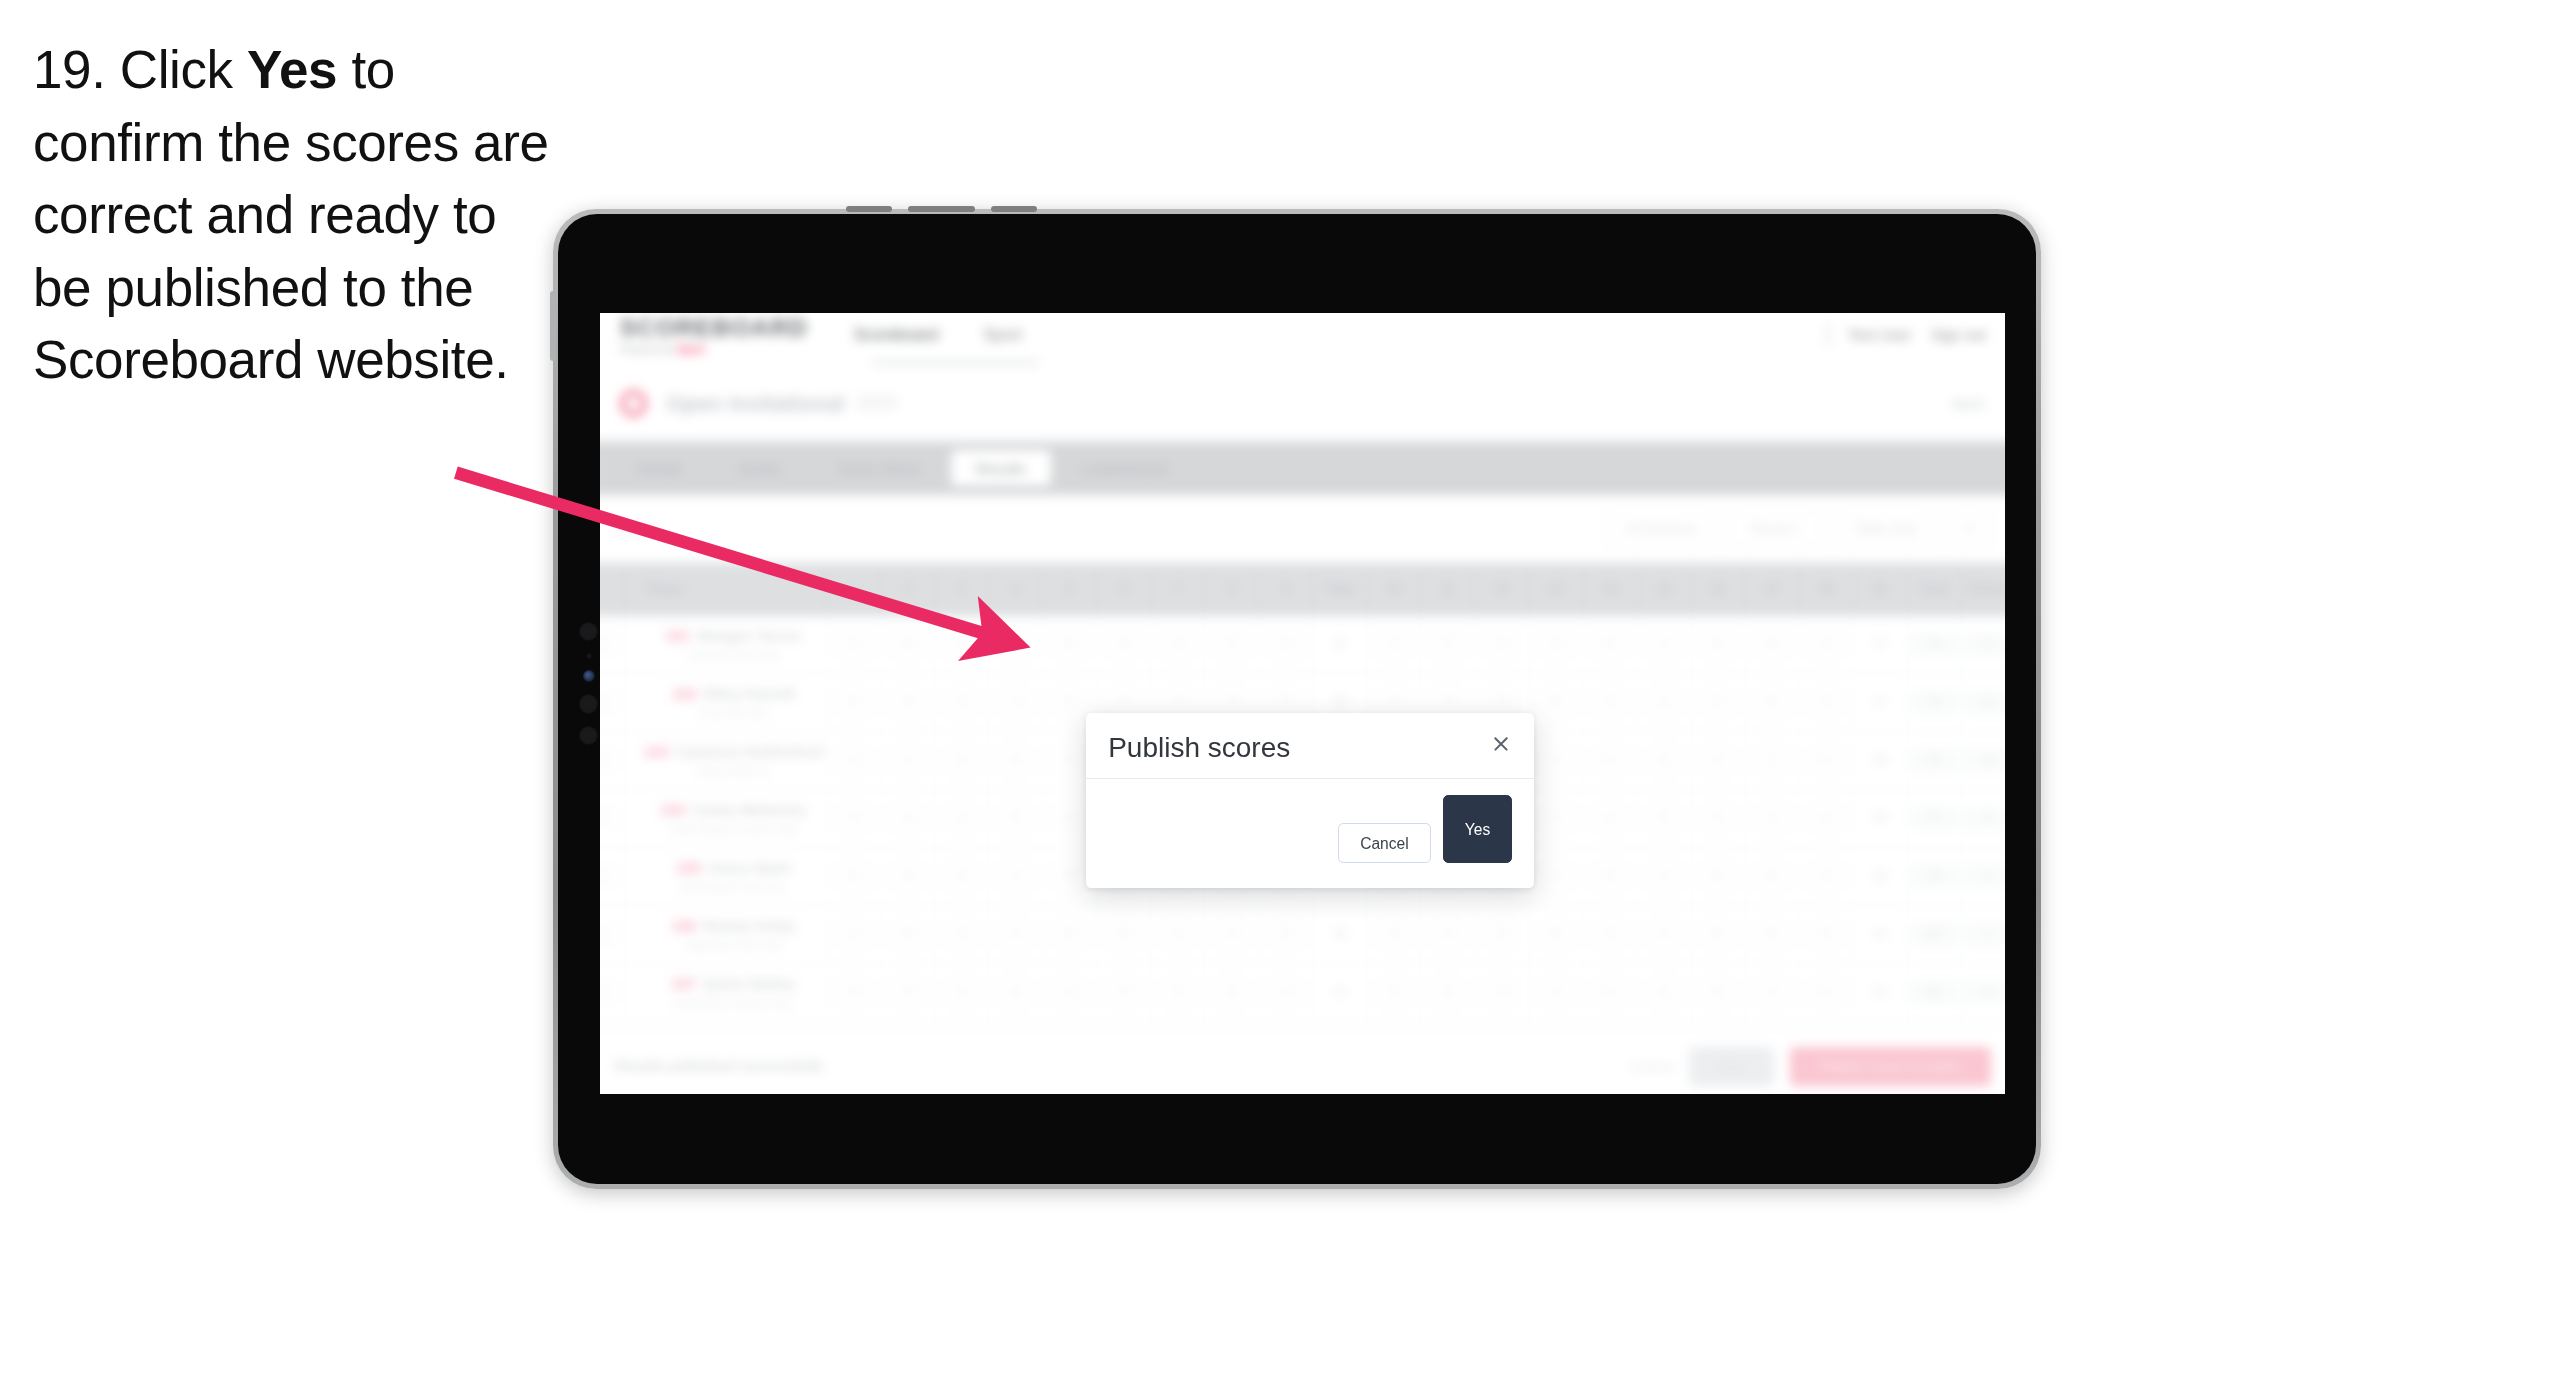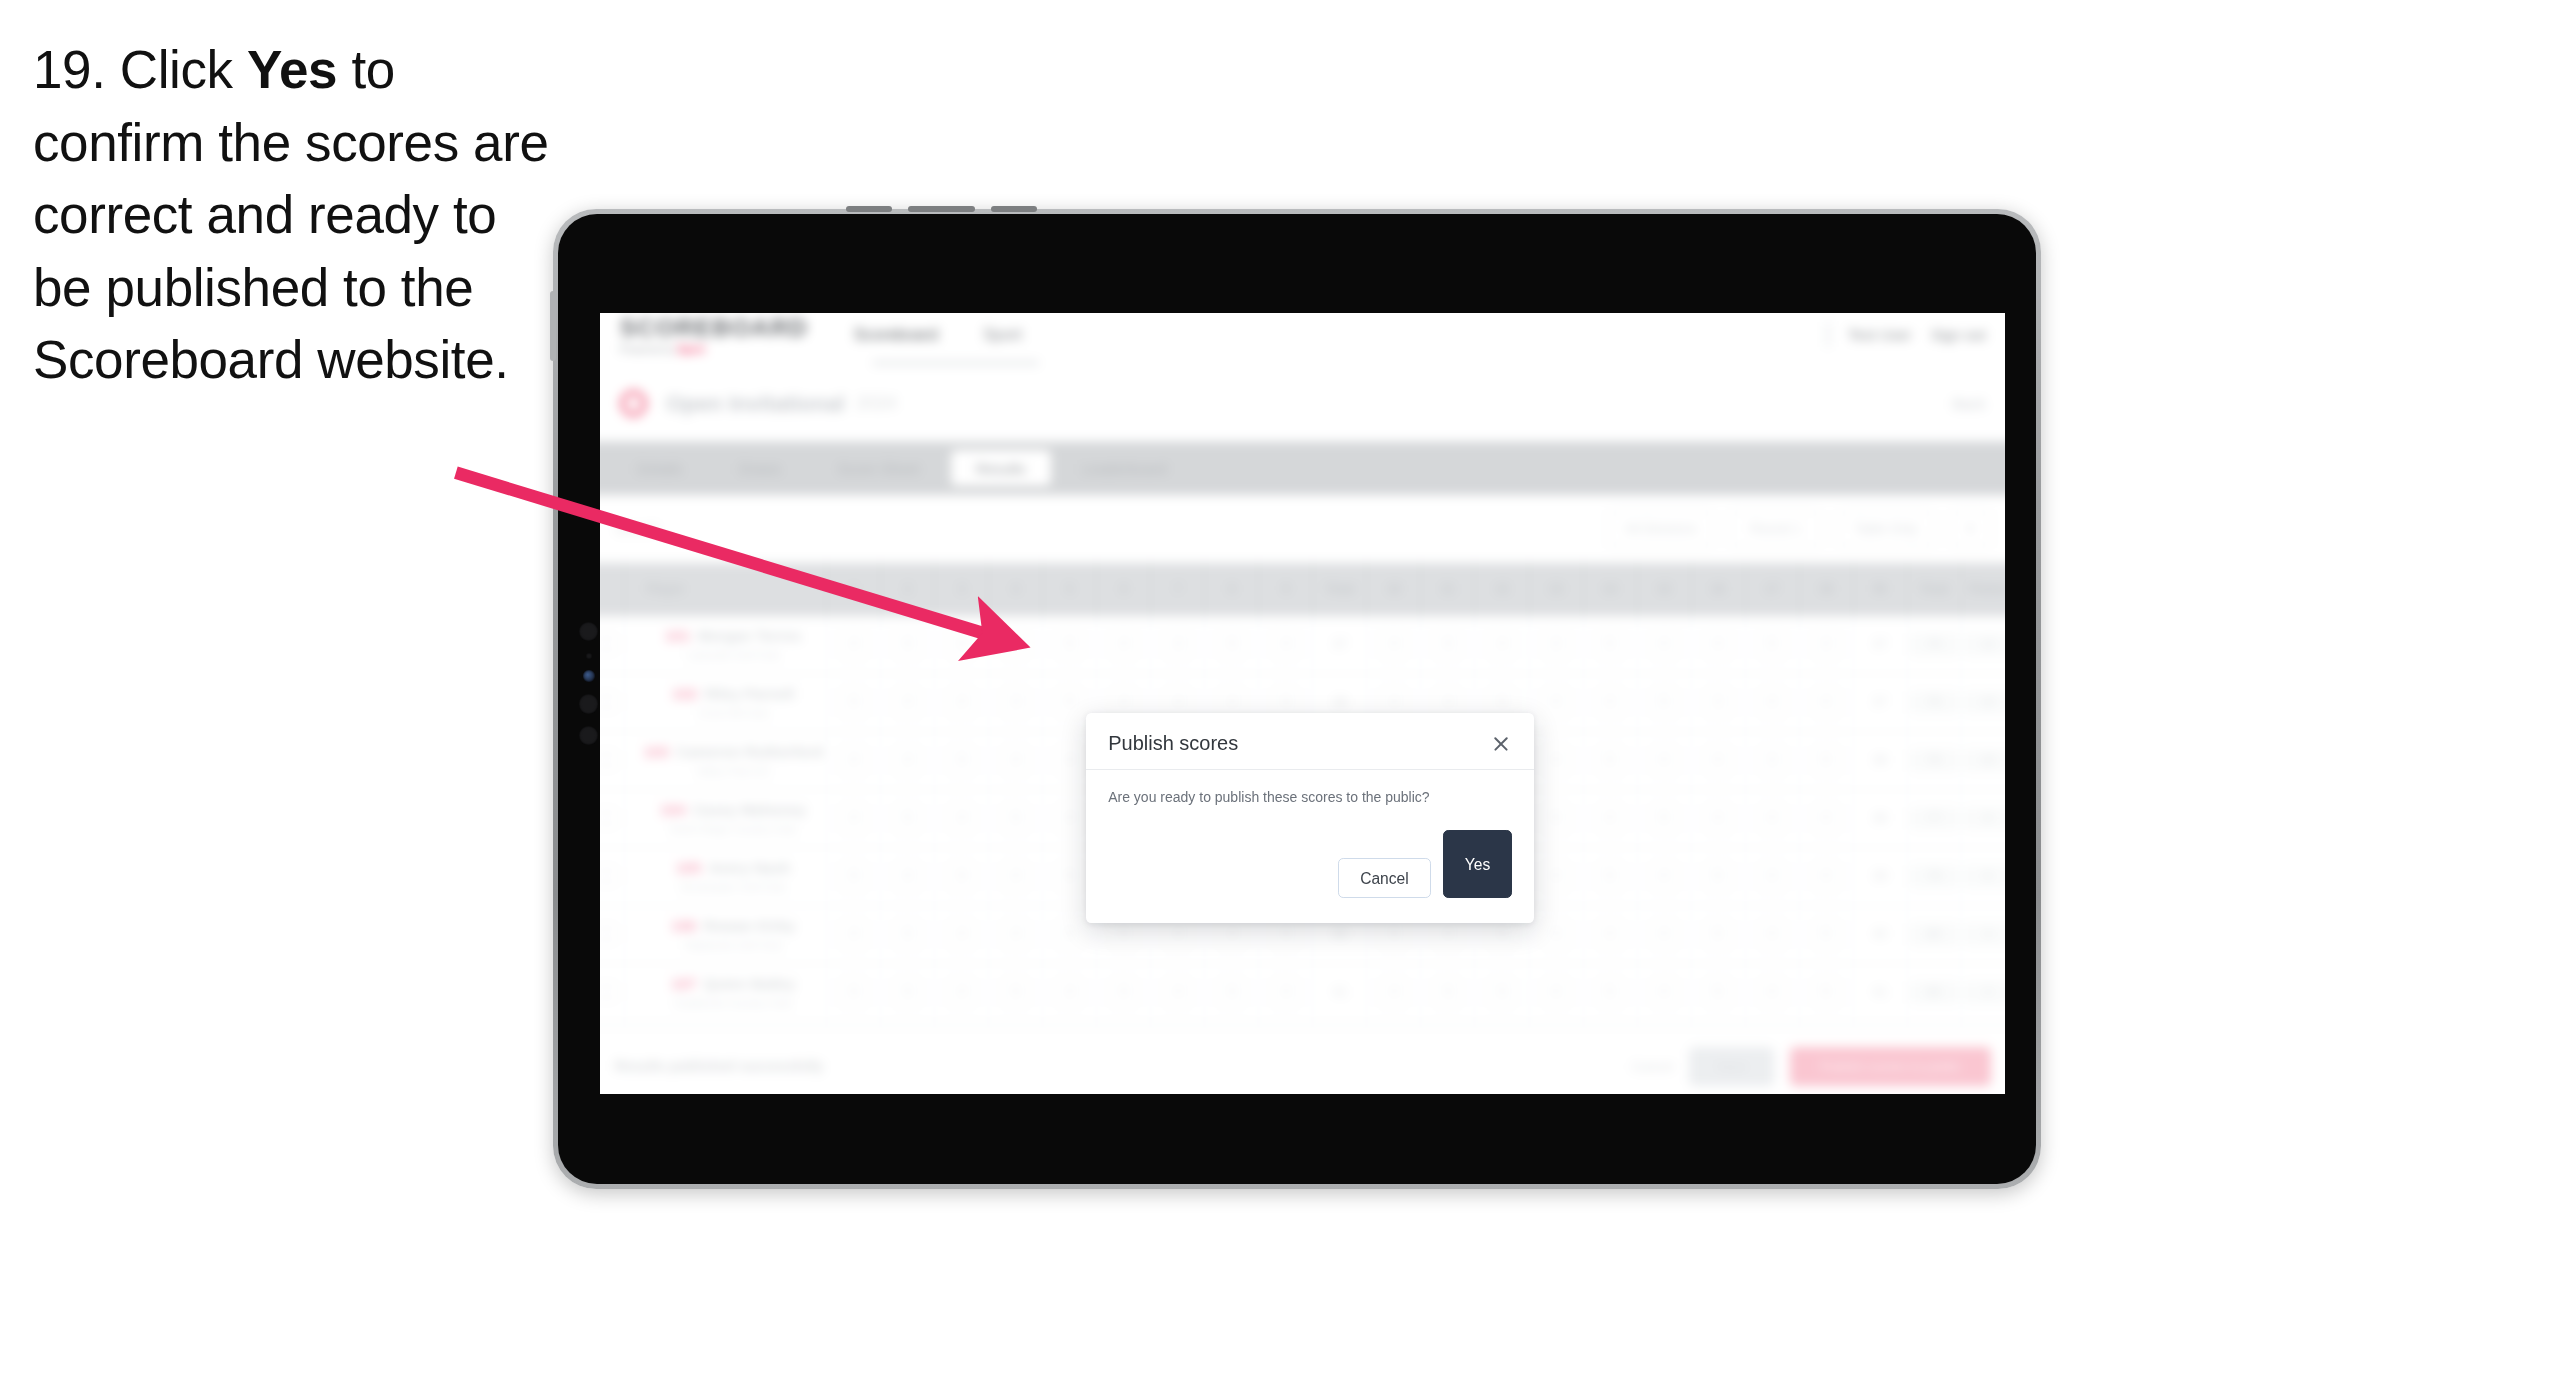--- a/index.html
+++ b/index.html
@@ -270,21 +270,21 @@
     box-shadow: 0 7.4px 27px rgba(16,24,40,0.16), 0 1.5px 6px rgba(16,24,40,0.08);
     z-index: 20;
   }
   .modal-head {
     display: flex;
     align-items: flex-start;
     padding: 19.3px 22px 13.4px 22px;
     border-bottom: 0.7px solid #e9ebee;
   }
   .modal-title {
-    font-size: 20px;
+    font-size: 28px;
     color: #32373d;
     font-weight: normal;
   }
   .modal-close {
     margin-left: auto;
     width: 22px; height: 22px;
     position: relative;
     cursor: pointer;
   }
   .modal-close::before, .modal-close::after {
@@ -663,21 +663,20 @@
             </div>
 
           </div>
         </div>
 
         <div id="modal">
           <div class="modal-head">
             <div class="modal-title">Publish scores</div>
             <div class="modal-close"></div>
           </div>
-          <div class="modal-body">Are you ready to publish these scores to the public?</div>
           <div class="modal-foot">
             <button class="btn btn-cancel">Cancel</button>
             <button class="btn btn-yes">Yes</button>
           </div>
         </div>
 
       </div>
     </div>
   </div>
 </div>

